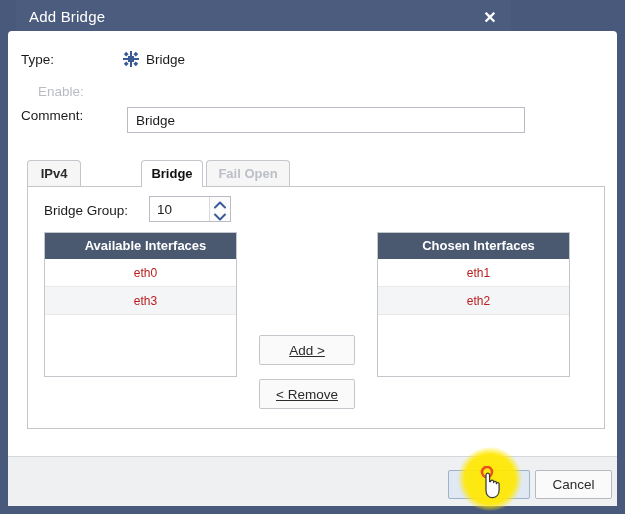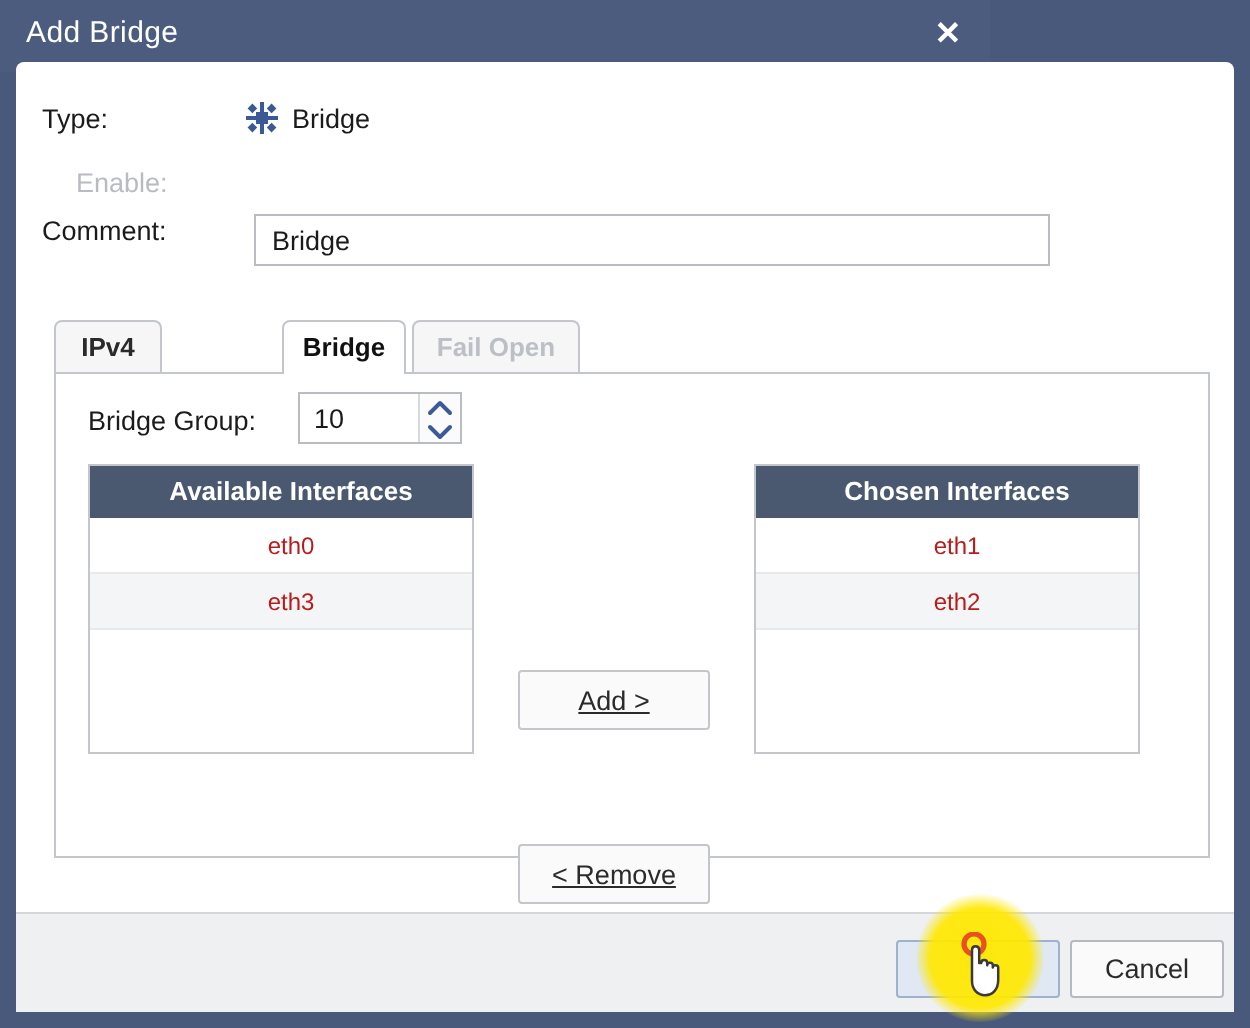--- a/index.html
+++ b/index.html
@@ -14,21 +14,21 @@
     position: relative;
     width: 625px;
     height: 514px;
     box-sizing: border-box;
     background: #49597b;
     overflow: hidden;
   }
   
   .titlebar {
     position: absolute;
-    left: 0; top: 0;
+    left: 16px; top: 0;
     width: 495px;
     height: 36px;
     background: #4b5c7e;
   }
   .title-text {
     position: absolute;
     left: 13px; top: 8px;
     font-size: 15px;
     color: #ffffff;
     letter-spacing: .2px;
@@ -236,21 +236,21 @@
     border: 1px solid #c3c6cb;
     background: #fafafa;
     font-family: "Liberation Sans", sans-serif;
     font-size: 13.5px;
     color: #2b2b2b;
     cursor: pointer;
     border-radius: 2px;
     text-decoration: underline;
   }
   #btn-add    { top: 148px; }
-  #btn-remove { top: 192px; margin-top: 43px; }
+  #btn-remove { top: 192px; }
   
   .footer {
     position: absolute;
     left: 8px; top: 456px;
     width: 609px;
     height: 50px;
     background: #eef0f2;
     box-sizing: border-box;
     border-top: 1px solid #d4d7db;
   }

